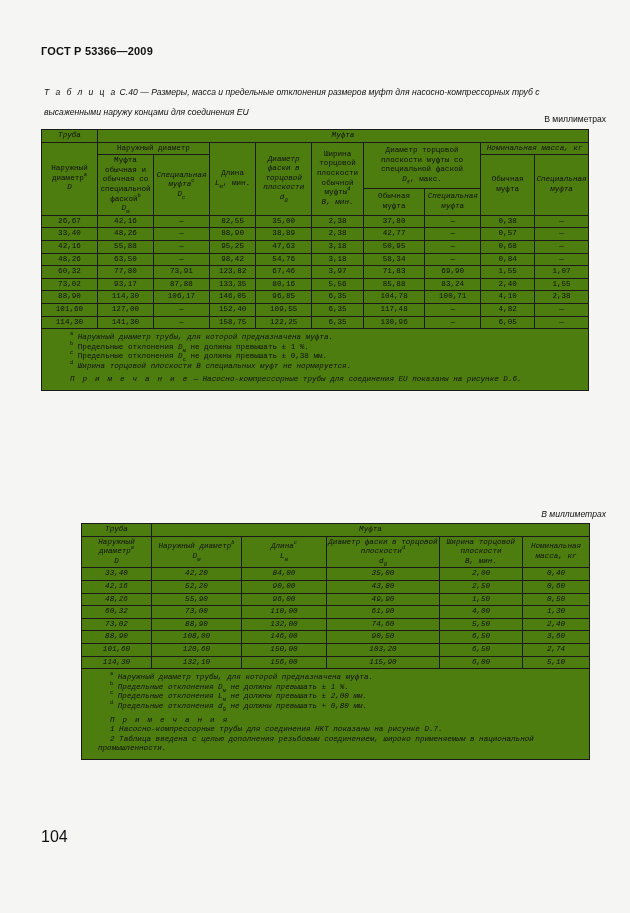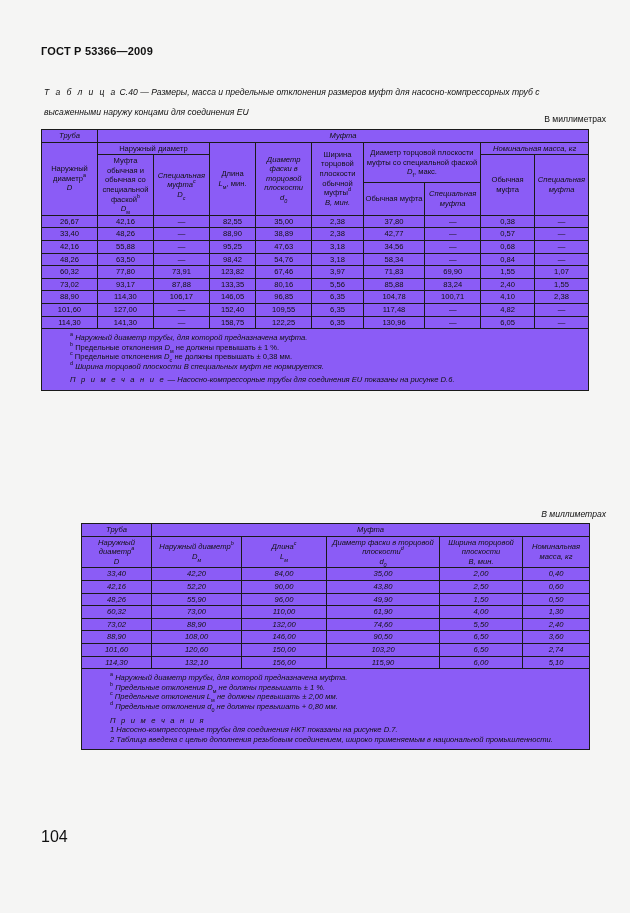--- a/index.html
+++ b/index.html
@@ -51,21 +51,22 @@
     margin-left: 20px;
   }
   .units1 { top: 114px; }
   .units2 { top: 509px; font-style: italic; }
 
   
   table.gost {
     position: absolute;
     border-collapse: collapse;
     table-layout: fixed;
-    background: #8b5cf6;
+    background: #4d7c0f;
+    font-family: Liberation Mono, monospace;
   }
   table.gost td, table.gost th {
     border: 1px solid #1a1a1a;
     font-weight: normal;
     font-size: 7.6px;
     line-height: 9.6px;
     text-align: center;
     vertical-align: middle;
     padding: 1px 1px;
   }
@@ -201,21 +202,21 @@
           <td class="num">0,57</td>
           <td class="num">—</td>
         </tr>
         <tr>
           <td class="num">42,16</td>
           <td class="num">55,88</td>
           <td class="num">—</td>
           <td class="num">95,25</td>
           <td class="num">47,63</td>
           <td class="num">3,18</td>
-          <td class="num">34,56</td>
+          <td class="num">50,95</td>
           <td class="num">—</td>
           <td class="num">0,68</td>
           <td class="num">—</td>
         </tr>
         <tr>
           <td class="num">48,26</td>
           <td class="num">63,50</td>
           <td class="num">—</td>
           <td class="num">98,42</td>
           <td class="num">54,76</td>

